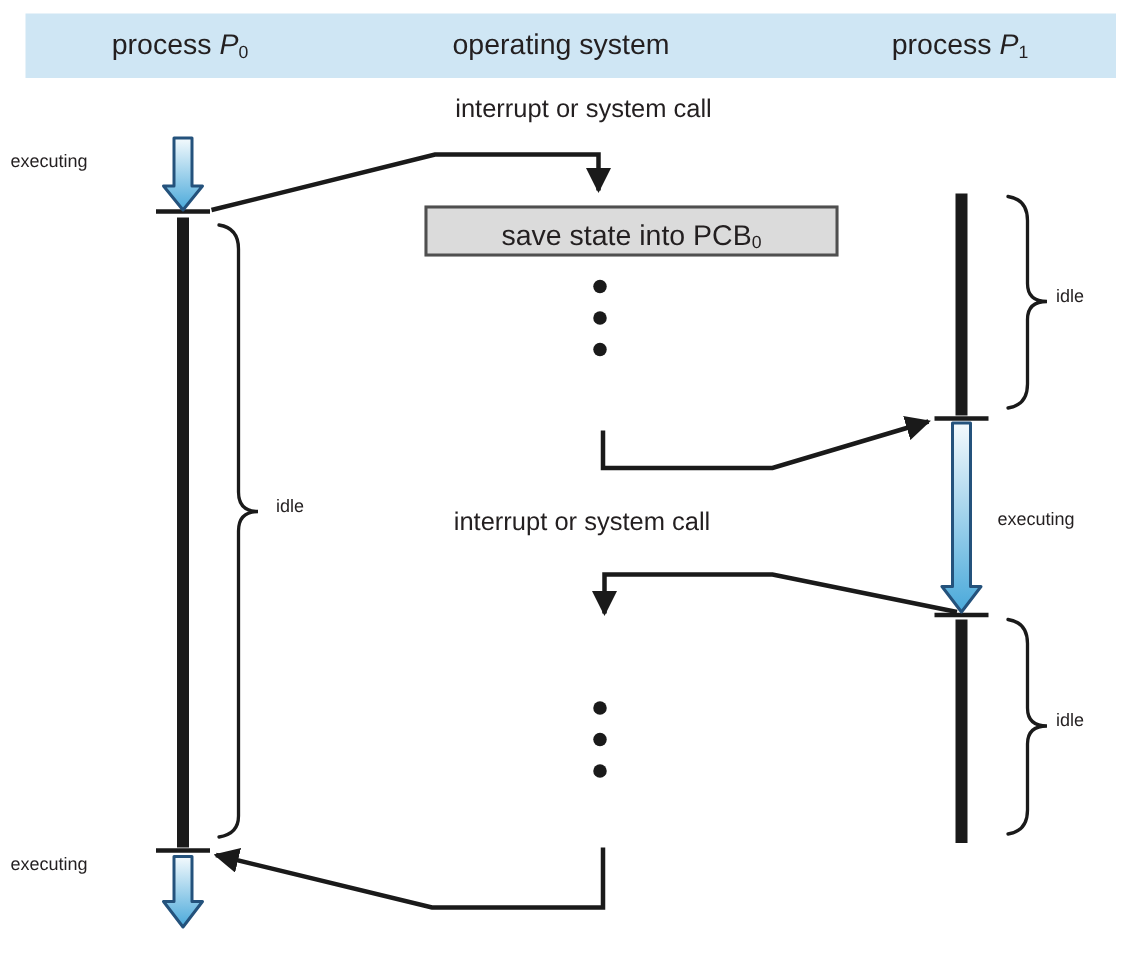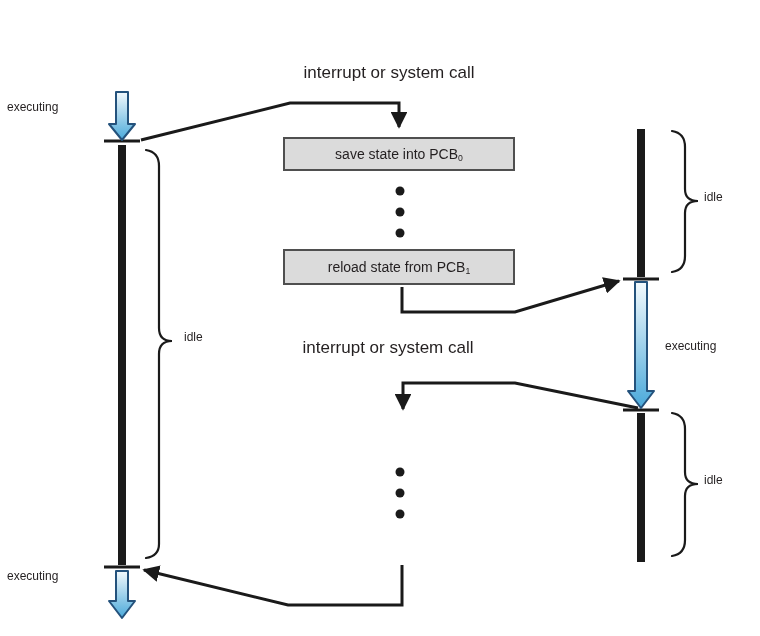--- a/index.html
+++ b/index.html
@@ -44,26 +44,26 @@
     position:absolute;top:50%;
     transform:translate(-50%,-50%);
     font-size:19px;white-space:nowrap;
   }
   .note{
     position:absolute;white-space:nowrap;line-height:1.05;
   }
   .interrupt{font-size:17px;transform:translateX(-50%);margin-left:36px;}
   .side-label{font-size:12px;}
   .pcb-box{
-    position:absolute;left:283px;width:232px;
+    position:absolute;left:283px;width:276px;
     box-sizing:border-box;
     background:var(--box-bg);
     border:2px solid var(--box-border);
-    display:flex;align-items:center;justify-content:center;
-    font-size:14px;white-space:nowrap;
+    display:flex;align-items:flex-end;justify-content:center;
+    font-size:19px;white-space:nowrap;
   }
   sub{font-size:0.62em;vertical-align:-0.22em;line-height:0;}
   i{font-style:italic;}
 </style>
 </head>
 <body>
 
 <div id="stage">
 
   <svg id="diagram-svg" width="760" height="636" viewBox="0 0 760 636">
@@ -104,32 +104,34 @@
       <circle class="dot" cx="400" cy="472" r="4.5"></circle>
       <circle class="dot" cx="400" cy="493" r="4.5"></circle>
       <circle class="dot" cx="400" cy="514" r="4.5"></circle>
     </g>
 
     <path class="brace" d="M146,150 Q159,152 159,166 L159,328 Q159,341 172,341 Q159,341 159,354 L159,544 Q159,556 146,558"></path>
     <path class="brace" d="M672,131 Q685,133 685,147 L685,189 Q685,201 698,201 Q685,201 685,213 L685,256 Q685,270 672,272"></path>
     <path class="brace" d="M672,413 Q685,415 685,429 L685,472 Q685,484 698,484 Q685,484 685,496 L685,540 Q685,554 672,556"></path>
   </svg>
 
+  <div class="hdr">
+    <div class="hdr-label" style="left:103px"><span>process </span><i>P</i><sub>0</sub></div>
+    <div class="hdr-label" style="left:357px"><span>operating system</span></div>
+    <div class="hdr-label" style="left:623px"><span>process </span><i>P</i><sub>1</sub></div>
+  </div>
 
   <div class="note interrupt" style="left:353px;top:64px">interrupt or system call</div>
   <div class="note interrupt" style="left:352px;top:339px">interrupt or system call</div>
 
   <div class="note side-label" style="left:7px;top:101px">executing</div>
   <div class="note side-label" style="left:7px;top:570px">executing</div>
   <div class="note side-label" style="left:665px;top:340px">executing</div>
 
   <div class="note side-label" style="left:184px;top:331px">idle</div>
   <div class="note side-label" style="left:704px;top:191px">idle</div>
   <div class="note side-label" style="left:704px;top:474px">idle</div>
 
   <div class="pcb-box" style="top:137px;height:34px">
     <span><span>save state into PCB</span><sub>0</sub></span>
   </div>
-  <div class="pcb-box" style="top:249px;height:36px">
-    <span><span>reload state from PCB</span><sub>1</sub></span>
-  </div>
 
 </div>
 
 </body></html>

